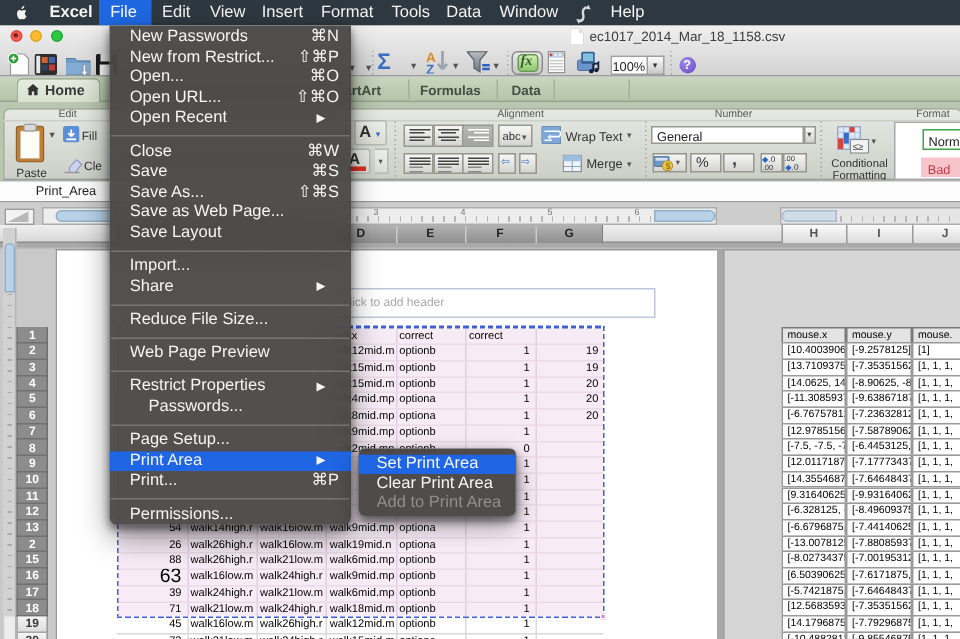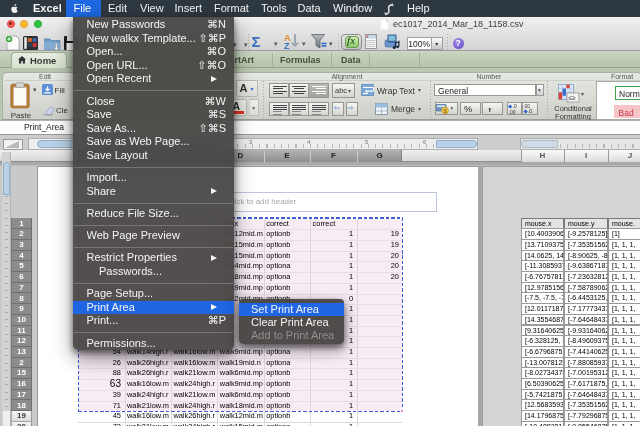--- a/index.html
+++ b/index.html
@@ -371,21 +371,21 @@
 <div class="ab nw" style="left:170.9px;top:357.7px;width:45.400000000000006px;height:10.7px;line-height:10.7px;font-size:7.4px;color:#000;text-align:left;padding-left:2.5px;">walk16low.m</div>
 <div class="ab nw" style="left:217.3px;top:357.7px;width:45.39999999999998px;height:10.7px;line-height:10.7px;font-size:7.4px;color:#000;text-align:left;padding-left:2.5px;">walk19mid.n</div>
 <div class="ab nw" style="left:263.7px;top:357.7px;width:45.400000000000034px;height:10.7px;line-height:10.7px;font-size:7.4px;color:#000;text-align:left;padding-left:2.5px;">optiona</div>
 <div class="ab nw" style="left:310.1px;top:357.7px;width:45.5px;height:10.7px;line-height:10.7px;font-size:7.4px;color:#000;text-align:right;padding-right:2.5px;">1</div>
 <div class="ab nw" style="left:78.1px;top:368.4px;width:45.400000000000006px;height:10.7px;line-height:10.7px;font-size:7.4px;color:#000;text-align:right;padding-right:2.5px;">88</div>
 <div class="ab nw" style="left:124.5px;top:368.4px;width:45.400000000000006px;height:10.7px;line-height:10.7px;font-size:7.4px;color:#000;text-align:left;padding-left:2.5px;">walk26high.r</div>
 <div class="ab nw" style="left:170.9px;top:368.4px;width:45.400000000000006px;height:10.7px;line-height:10.7px;font-size:7.4px;color:#000;text-align:left;padding-left:2.5px;">walk21low.m</div>
 <div class="ab nw" style="left:217.3px;top:368.4px;width:45.39999999999998px;height:10.7px;line-height:10.7px;font-size:7.4px;color:#000;text-align:left;padding-left:2.5px;">walk6mid.mp4</div>
 <div class="ab nw" style="left:263.7px;top:368.4px;width:45.400000000000034px;height:10.7px;line-height:10.7px;font-size:7.4px;color:#000;text-align:left;padding-left:2.5px;">optionb</div>
 <div class="ab nw" style="left:310.1px;top:368.4px;width:45.5px;height:10.7px;line-height:10.7px;font-size:7.4px;color:#000;text-align:right;padding-right:2.5px;">1</div>
-<div class="ab nw" style="left:78.1px;top:379.1px;width:45.400000000000006px;height:10.7px;line-height:10.7px;font-size:10px;color:#000;text-align:right;padding-right:2.5px;">63</div>
+<div class="ab nw" style="left:78.1px;top:379.1px;width:45.400000000000006px;height:10.7px;line-height:10.7px;font-size:13px;color:#000;text-align:right;padding-right:2.5px;">63</div>
 <div class="ab nw" style="left:124.5px;top:379.1px;width:45.400000000000006px;height:10.7px;line-height:10.7px;font-size:7.4px;color:#000;text-align:left;padding-left:2.5px;">walk16low.m</div>
 <div class="ab nw" style="left:170.9px;top:379.1px;width:45.400000000000006px;height:10.7px;line-height:10.7px;font-size:7.4px;color:#000;text-align:left;padding-left:2.5px;">walk24high.r</div>
 <div class="ab nw" style="left:217.3px;top:379.1px;width:45.39999999999998px;height:10.7px;line-height:10.7px;font-size:7.4px;color:#000;text-align:left;padding-left:2.5px;">walk9mid.mp4</div>
 <div class="ab nw" style="left:263.7px;top:379.1px;width:45.400000000000034px;height:10.7px;line-height:10.7px;font-size:7.4px;color:#000;text-align:left;padding-left:2.5px;">optionb</div>
 <div class="ab nw" style="left:310.1px;top:379.1px;width:45.5px;height:10.7px;line-height:10.7px;font-size:7.4px;color:#000;text-align:right;padding-right:2.5px;">1</div>
 <div class="ab nw" style="left:78.1px;top:389.79999999999995px;width:45.400000000000006px;height:10.7px;line-height:10.7px;font-size:7.4px;color:#000;text-align:right;padding-right:2.5px;">39</div>
 <div class="ab nw" style="left:124.5px;top:389.79999999999995px;width:45.400000000000006px;height:10.7px;line-height:10.7px;font-size:7.4px;color:#000;text-align:left;padding-left:2.5px;">walk24high.r</div>
 <div class="ab nw" style="left:170.9px;top:389.79999999999995px;width:45.400000000000006px;height:10.7px;line-height:10.7px;font-size:7.4px;color:#000;text-align:left;padding-left:2.5px;">walk21low.m</div>
 <div class="ab nw" style="left:217.3px;top:389.79999999999995px;width:45.39999999999998px;height:10.7px;line-height:10.7px;font-size:7.4px;color:#000;text-align:left;padding-left:2.5px;">walk6mid.mp4</div>
 <div class="ab nw" style="left:263.7px;top:389.79999999999995px;width:45.400000000000034px;height:10.7px;line-height:10.7px;font-size:7.4px;color:#000;text-align:left;padding-left:2.5px;">optionb</div>
@@ -491,21 +491,21 @@
 <div class="ab nw" style="left:608px;top:399.4px;width:44px;height:11.7px;background:#fff;border:0.5px solid #9a9a9a;line-height:10.7px;font-size:7px;color:#000;padding-left:3px;">[1, 1, 1,</div>
 <div class="ab nw" style="left:521px;top:410.1px;width:43px;height:11.7px;background:#fff;border:0.5px solid #9a9a9a;line-height:10.7px;font-size:7px;color:#000;padding-left:3px;">[14.1796875</div>
 <div class="ab nw" style="left:564px;top:410.1px;width:44px;height:11.7px;background:#fff;border:0.5px solid #9a9a9a;line-height:10.7px;font-size:7px;color:#000;padding-left:3px;">[-7.79296875</div>
 <div class="ab nw" style="left:608px;top:410.1px;width:44px;height:11.7px;background:#fff;border:0.5px solid #9a9a9a;line-height:10.7px;font-size:7px;color:#000;padding-left:3px;">[1, 1, 1,</div>
 <div class="ab nw" style="left:521px;top:420.79999999999995px;width:43px;height:11.7px;background:#fff;border:0.5px solid #9a9a9a;line-height:10.7px;font-size:7px;color:#000;padding-left:3px;">[-10.4882812</div>
 <div class="ab nw" style="left:564px;top:420.79999999999995px;width:44px;height:11.7px;background:#fff;border:0.5px solid #9a9a9a;line-height:10.7px;font-size:7px;color:#000;padding-left:3px;">[-9.85546875</div>
 <div class="ab nw" style="left:608px;top:420.79999999999995px;width:44px;height:11.7px;background:#fff;border:0.5px solid #9a9a9a;line-height:10.7px;font-size:7px;color:#000;padding-left:3px;">[1, 1, 1,</div>
 <div class="ab" style="left:72.5px;top:17px;width:161px;height:333.4000000000001px;background:rgba(64,62,60,0.9);backdrop-filter:blur(10px);border-radius:0 0 5px 5px;box-shadow:0 3px 6px rgba(0,0,0,0.5),0 8px 20px rgba(0,0,0,0.42);"></div>
 <div class="ab nw" style="left:86.5px;top:18.0px;height:13.6px;line-height:13.6px;font-size:11px;color:#f5f5f5;">New Passwords</div>
 <div class="ab" style="left:72.5px;top:18.0px;width:153.5px;height:13.6px;line-height:13.6px;font-size:11px;color:#f5f5f5;text-align:right;">⌘N</div>
-<div class="ab nw" style="left:86.5px;top:31.6px;height:13.6px;line-height:13.6px;font-size:11px;color:#f5f5f5;">New walkx Template...</div>
+<div class="ab nw" style="left:86.5px;top:31.6px;height:13.6px;line-height:13.6px;font-size:11px;color:#f5f5f5;">New from Restrict...</div>
 <div class="ab" style="left:72.5px;top:31.6px;width:153.5px;height:13.6px;line-height:13.6px;font-size:11px;color:#f5f5f5;text-align:right;">⇧⌘P</div>
 <div class="ab nw" style="left:86.5px;top:45.2px;height:13.6px;line-height:13.6px;font-size:11px;color:#f5f5f5;">Open...</div>
 <div class="ab" style="left:72.5px;top:45.2px;width:153.5px;height:13.6px;line-height:13.6px;font-size:11px;color:#f5f5f5;text-align:right;">⌘O</div>
 <div class="ab nw" style="left:86.5px;top:58.800000000000004px;height:13.6px;line-height:13.6px;font-size:11px;color:#f5f5f5;">Open URL...</div>
 <div class="ab" style="left:72.5px;top:58.800000000000004px;width:153.5px;height:13.6px;line-height:13.6px;font-size:11px;color:#f5f5f5;text-align:right;">⇧⌘O</div>
 <div class="ab nw" style="left:86.5px;top:72.4px;height:13.6px;line-height:13.6px;font-size:11px;color:#f5f5f5;">Open Recent</div>
 <div class="ab" style="left:210.5px;top:75.7px;width:0;height:0;border-left:6px solid #f5f5f5;border-top:3.5px solid transparent;border-bottom:3.5px solid transparent;"></div>
 <div class="ab" style="left:73.5px;top:90.3px;width:159px;height:1px;background:rgba(255,255,255,0.22);"></div>
 <div class="ab nw" style="left:86.5px;top:94.6px;height:13.6px;line-height:13.6px;font-size:11px;color:#f5f5f5;">Close</div>
 <div class="ab" style="left:72.5px;top:94.6px;width:153.5px;height:13.6px;line-height:13.6px;font-size:11px;color:#f5f5f5;text-align:right;">⌘W</div>

